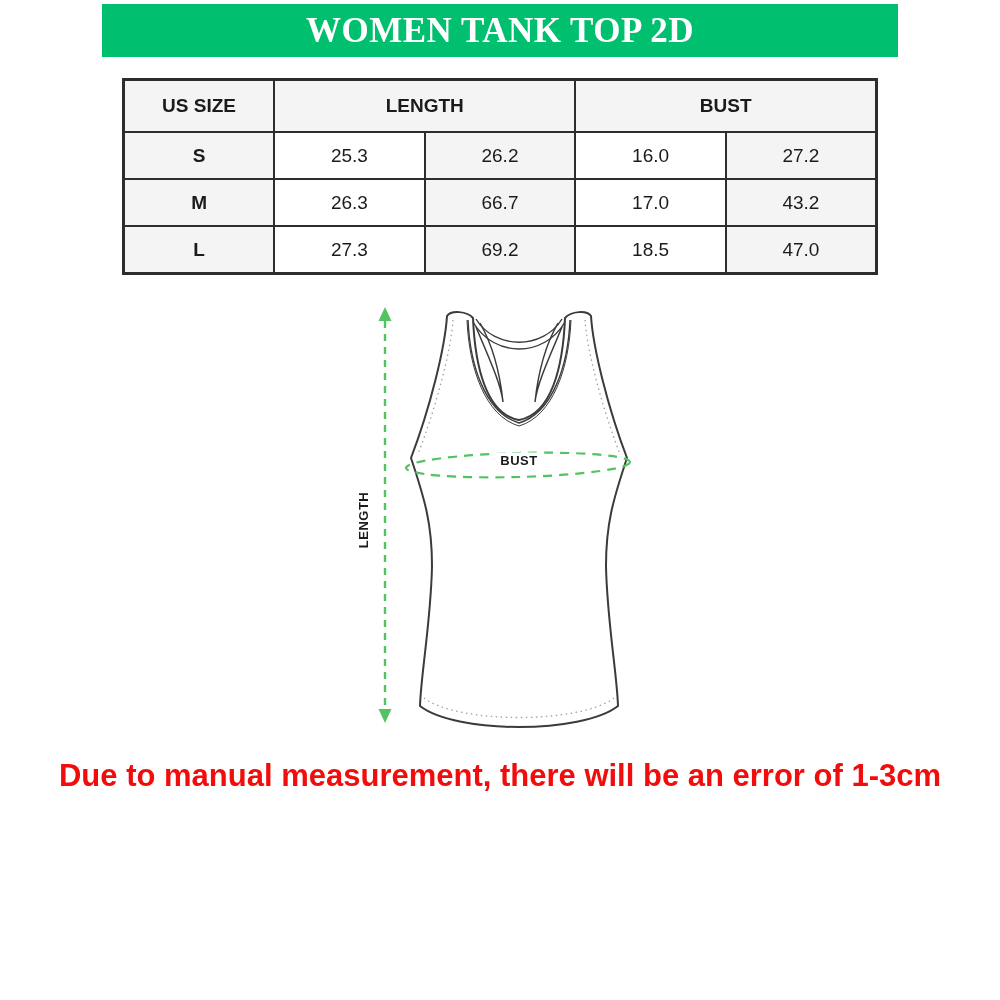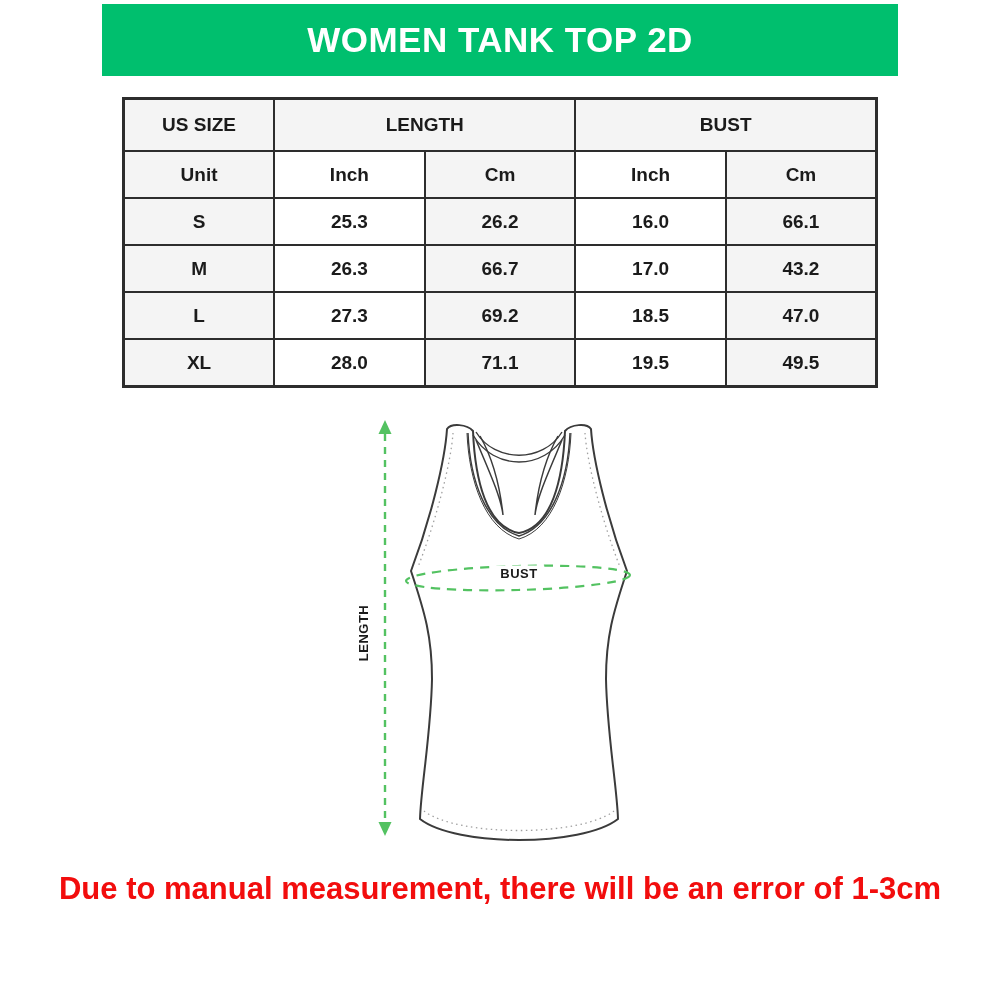--- a/index.html
+++ b/index.html
@@ -2,39 +2,39 @@
 <html><head>
 <meta charset="utf-8">
 <style>
   html,body { margin:0; padding:0; background:#ffffff; }
   .page {
     position:relative; width:1000px; height:1000px; overflow:hidden;
     font-family:"Liberation Sans", sans-serif; background:#ffffff; color:#1b1b1b;
   }
   
   .banner {
-    width:796px; height:72px; margin:4px auto 12px;
-    display:flex; align-items:center; justify-content:center;
+    width:796px; height:53px; margin:4px auto 12px;
+    display:flex; align-items:center; justify-content:center;font-family:Liberation Serif, serif;
   }
   .banner h1 {
     margin:0; font-size:35px; font-weight:bold; letter-spacing:.5px; color:#ffffff;
   }
   
   table.size-chart {
     width:756px; margin:21px auto 0; border-collapse:collapse; table-layout:fixed;
     border:3px solid #2d2d2d;
     padding-left:35px;
   }
   table.size-chart th, table.size-chart td {
     border:2px solid #2d2d2d; text-align:center; vertical-align:middle;
     font-size:19px; padding:0; background:#ffffff;
   }
   table.size-chart tr.group-row th { height:50px; font-weight:bold; }
   table.size-chart tr.unit-row th  { height:45px; font-weight:bold; }
-  table.size-chart tr.data-row td  { height:45px; font-weight:bold; }
+  table.size-chart tr.data-row td  { height:45px; font-weight:normal; }
   table.size-chart tr.data-row td.size-cell { font-weight:bold; }
   .shade { background:#f4f4f4 !important; }
   
   .figure { position:relative; width:310px; height:447px; margin:30px auto 0; }
   .figure svg { position:absolute; }
   svg.tank  { left:55px; top:3px; }
   svg.arrow { left:27px; top:1px; }
   .length-label {
     position:absolute; left:18px; top:215px;
     transform:translate(-50%,-50%) rotate(-90deg);
@@ -67,54 +67,40 @@
         <col style="width:20%">
         <col style="width:20%">
         <col style="width:20%">
     </colgroup>
     <tbody>
       <tr class="group-row">
         <th class="shade">US SIZE</th>
         <th class="shade" colspan="2">LENGTH</th>
         <th class="shade" colspan="2">BUST</th>
       </tr>
-      <tr class="unit-row">
-        <th class="shade">Unit</th>
-        <th>Inch</th>
-        <th class="shade">Cm</th>
-        <th>Inch</th>
-        <th class="shade">Cm</th>
-      </tr>
       <tr class="data-row">
         <td class="size-cell shade">S</td>
         <td>25.3</td>
         <td class="shade">26.2</td>
         <td>16.0</td>
-        <td class="shade">66.1</td>
+        <td class="shade">27.2</td>
       </tr>
       <tr class="data-row">
         <td class="size-cell shade">M</td>
         <td>26.3</td>
         <td class="shade">66.7</td>
         <td>17.0</td>
         <td class="shade">43.2</td>
       </tr>
       <tr class="data-row">
         <td class="size-cell shade">L</td>
         <td>27.3</td>
         <td class="shade">69.2</td>
         <td>18.5</td>
         <td class="shade">47.0</td>
-      </tr>
-      <tr class="data-row">
-        <td class="size-cell shade">XL</td>
-        <td>28.0</td>
-        <td class="shade">71.1</td>
-        <td>19.5</td>
-        <td class="shade">49.5</td>
       </tr>
     </tbody>
   </table>
 
   <div class="figure">
 
     <svg class="arrow" width="26" height="420" viewBox="0 0 26 420">
       <line x1="13" y1="15" x2="13" y2="403" stroke="#53c261" stroke-width="2.4" stroke-dasharray="7 6"></line>
       <polygon points="13,1 6.5,15 19.5,15" fill="#53c261"></polygon>
       <polygon points="13,417 6.5,403 19.5,403" fill="#53c261"></polygon>

